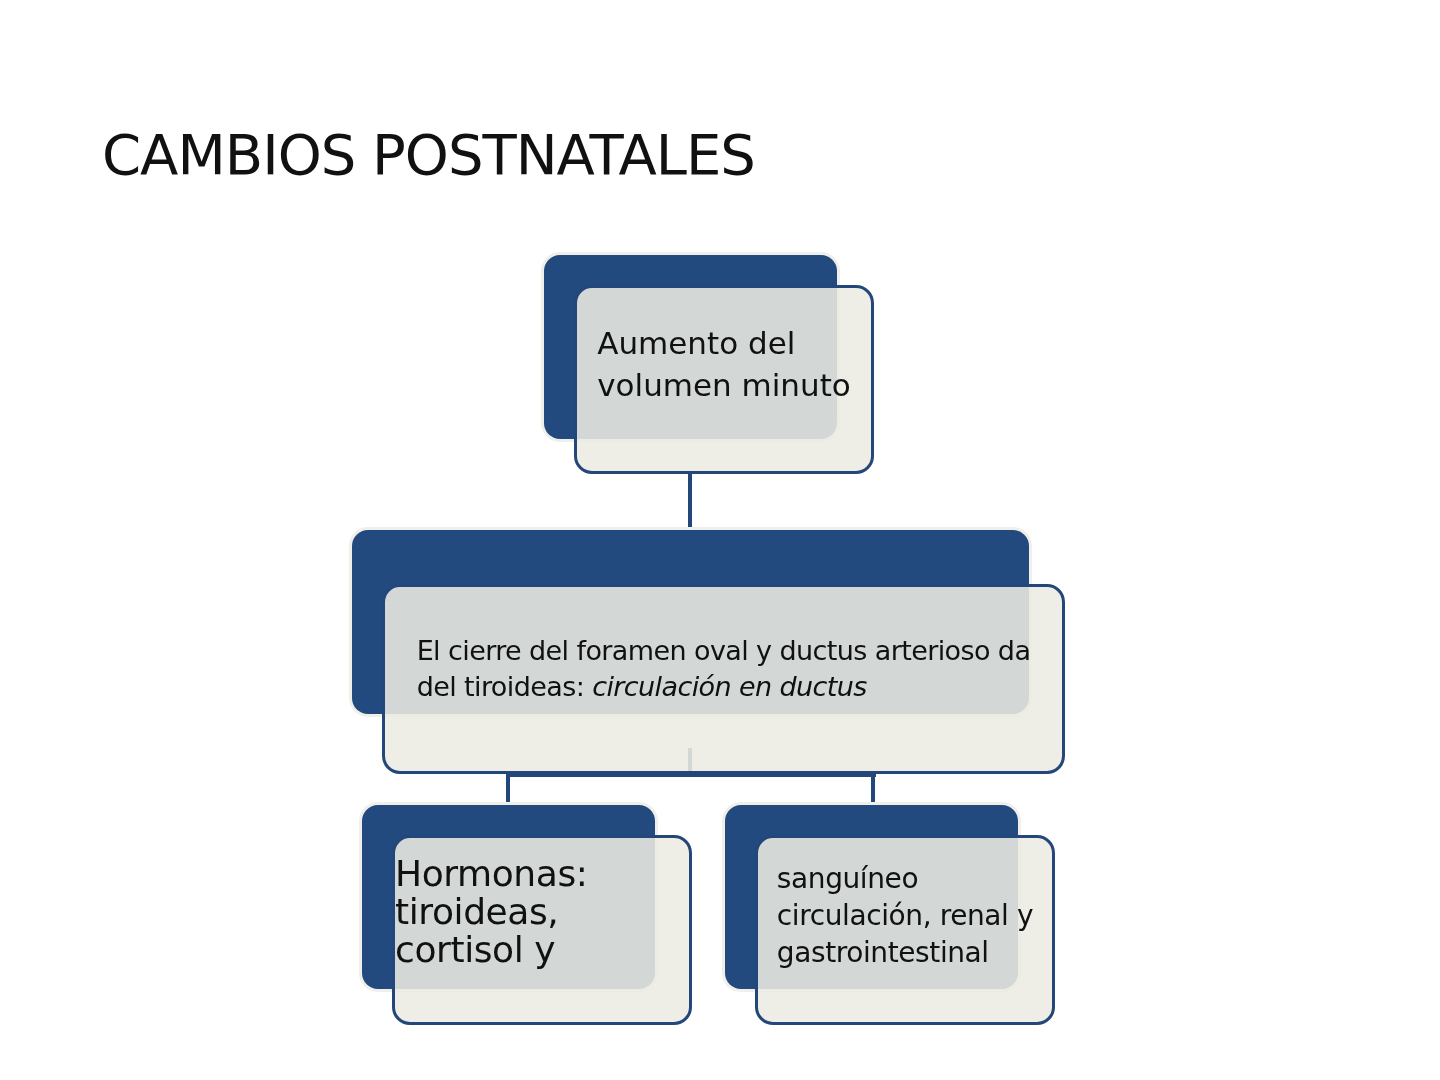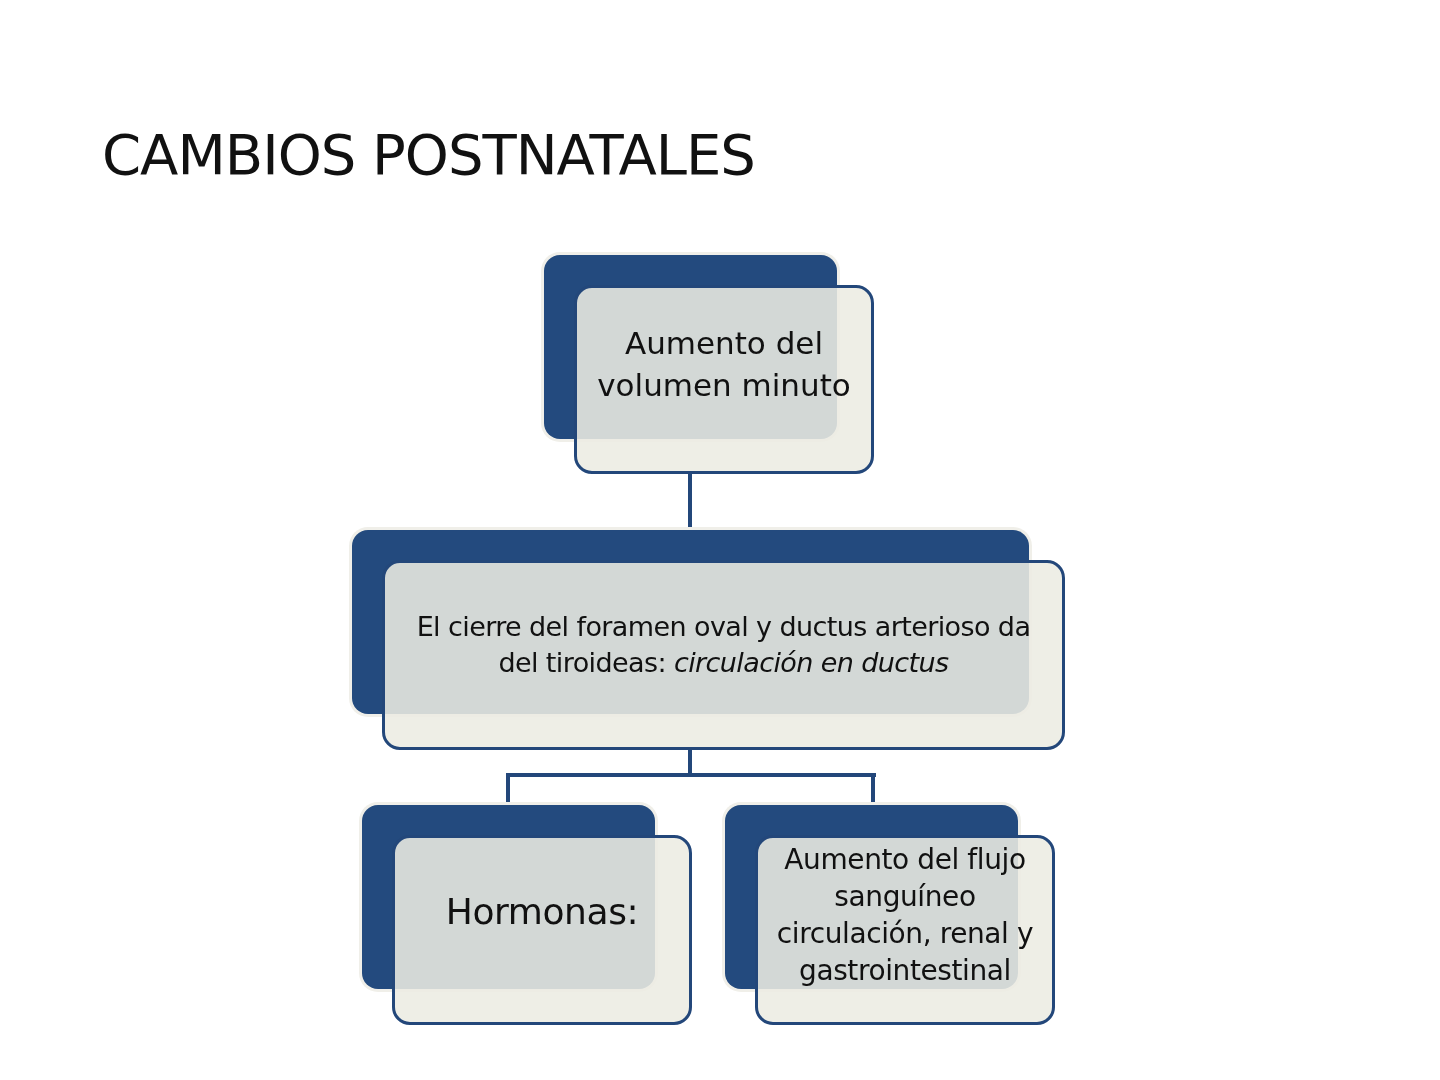--- a/index.html
+++ b/index.html
@@ -4,21 +4,21 @@
 <style>
   html, body { margin:0; padding:0; }
   body { width:1440px; height:1080px; background:#ffffff; position:relative; overflow:hidden;
          font-family: "Liberation Sans", "DejaVu Sans", sans-serif; }
   .title { position:absolute; left:102px; top:122px; font-size:56px; color:#111;
            font-family:"DejaVu Sans", sans-serif; font-weight:400; letter-spacing:-1px; }
   .back { position:absolute; background:#234a7e; border-radius:16px;
           box-shadow:0 0 0 3px #f0efe9; }
   .front { position:absolute; background:rgba(236,236,226,0.88); border:3px solid #23477a;
            border-radius:18px; box-sizing:border-box; display:flex; align-items:center;
-           justify-content:center; text-align:center; color:#111; }
+           justify-content:center; color:#111; }
   .front .t { position:relative; z-index:2; }
   .line { position:absolute; background:#23477a; }
   .txt { font-family:"DejaVu Sans", sans-serif; }
 </style>
 </head>
 <body>
 
 <div class="title">CAMBIOS POSTNATALES</div>
 
 <div class="line" style="left:688px;top:472px;width:4px;height:58px;"></div>
@@ -29,35 +29,35 @@
 
 <div class="back" style="left:544px;top:255px;width:293px;height:184px;"></div>
 <div class="front" style="left:574px;top:285px;width:300px;height:189px;">
   <div class="t txt" style="font-size:31px;line-height:42px;margin-top:-32px;">
     <div>Aumento del</div>
     <div>volumen minuto</div>
   </div>
 </div>
 
 <div class="back" style="left:352px;top:530px;width:677px;height:184px;"></div>
-<div class="front" style="left:382px;top:560px;width:683px;height:190px;">
+<div class="front" style="left:382px;top:584px;width:683px;height:190px;">
   <div class="t txt" style="font-size:27px;line-height:36px;margin-top:-20px;letter-spacing:-0.6px;">
     <div>El cierre del foramen oval y ductus arterioso da</div>
     <div><span>del tiroideas: </span><em>circulación en ductus</em></div>
   </div>
 </div>
 
 <div class="back" style="left:362px;top:805px;width:293px;height:184px;"></div>
 <div class="front" style="left:392px;top:835px;width:300px;height:190px;">
   <div class="t txt" style="font-size:36px;line-height:38px;margin-top:-36px;letter-spacing:-0.4px;">
     <div>Hormonas:</div>
+    <div>tiroideas, cortisol y</div>
   </div>
 </div>
 
 <div class="back" style="left:725px;top:805px;width:293px;height:184px;"></div>
 <div class="front" style="left:755px;top:835px;width:300px;height:190px;">
   <div class="t txt" style="font-size:28px;line-height:37px;margin-top:-30px;letter-spacing:-0.4px;">
-    <div>Aumento del flujo</div>
     <div>sanguíneo</div>
     <div>circulación, renal y</div>
     <div>gastrointestinal</div>
   </div>
 </div>
 
 </body></html>

